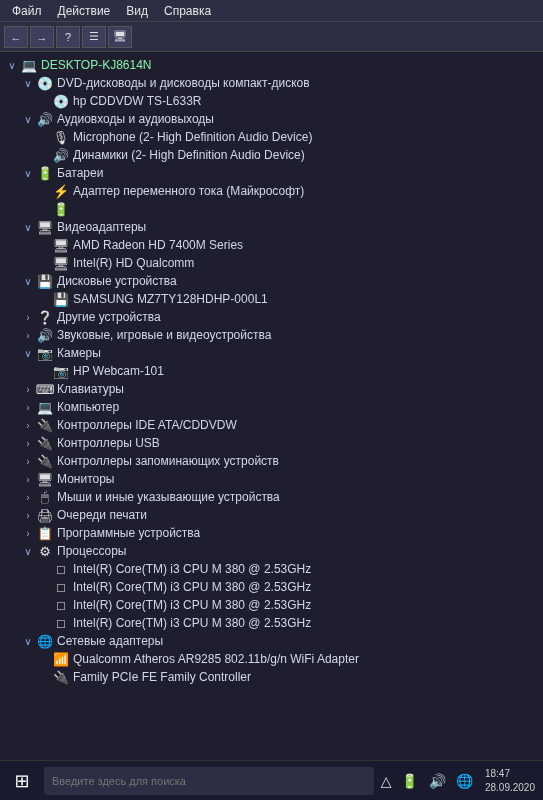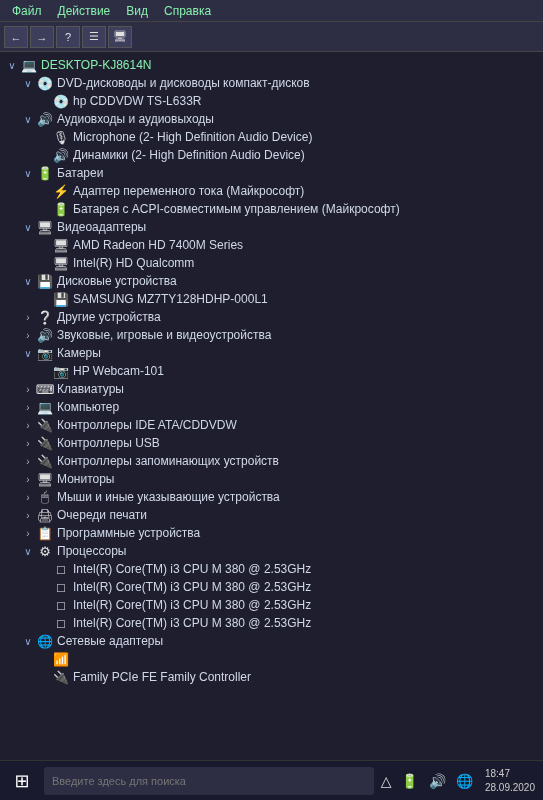--- a/index.html
+++ b/index.html
@@ -18,21 +18,21 @@
     .menubar {
       background: #2d2d44;
       display: flex;
       align-items: center;
       height: 22px;
       padding: 0 4px;
       border-bottom: 1px solid #444;
     }
     .menubar-item {
       padding: 2px 8px;
-      color: #86efac;
+      color: #e5e5e5;
       font-size: 12px;
       cursor: pointer;
     }
 
     
     .toolbar {
       background: #2d2d44;
       display: flex;
       align-items: center;
       height: 30px;
@@ -210,21 +210,20 @@
     <div class="tree-item">
       <span class="tree-indent" style="display: inline-block; width: 32px;"></span>
       <span class="tree-expand"></span>
       <span class="tree-icon">⚡</span>
       <span class="tree-label">Адаптер переменного тока (Майкрософт)</span>
     </div>
     <div class="tree-item">
       <span class="tree-indent" style="display: inline-block; width: 32px;"></span>
       <span class="tree-expand"></span>
       <span class="tree-icon">🔋</span>
-      <span class="tree-label">Батарея с ACPI-совместимым управлением (Майкрософт)</span>
     </div>
     <div class="tree-item">
       <span class="tree-indent" style="display: inline-block; width: 16px;"></span>
       <span class="tree-expand" style="color: rgb(136, 170, 221);">∨</span>
       <span class="tree-icon">🖥</span>
       <span class="tree-label">Видеоадаптеры</span>
     </div>
     <div class="tree-item">
       <span class="tree-indent" style="display: inline-block; width: 32px;"></span>
       <span class="tree-expand"></span>
@@ -360,20 +359,21 @@
     <div class="tree-item">
       <span class="tree-indent" style="display: inline-block; width: 16px;"></span>
       <span class="tree-expand" style="color: rgb(136, 170, 221);">∨</span>
       <span class="tree-icon">🌐</span>
       <span class="tree-label">Сетевые адаптеры</span>
     </div>
     <div class="tree-item">
       <span class="tree-indent" style="display: inline-block; width: 32px;"></span>
       <span class="tree-expand"></span>
       <span class="tree-icon">📶</span>
+      <span class="tree-label">Qualcomm Atheros AR9285 802.11b/g/n WiFi Adapter</span>
     </div>
     <div class="tree-item">
       <span class="tree-indent" style="display: inline-block; width: 32px;"></span>
       <span class="tree-expand"></span>
       <span class="tree-icon">🔌</span>
       <span class="tree-label">Family PCIe FE Family Controller</span>
     </div>
   </div>
 
 <div class="taskbar">

